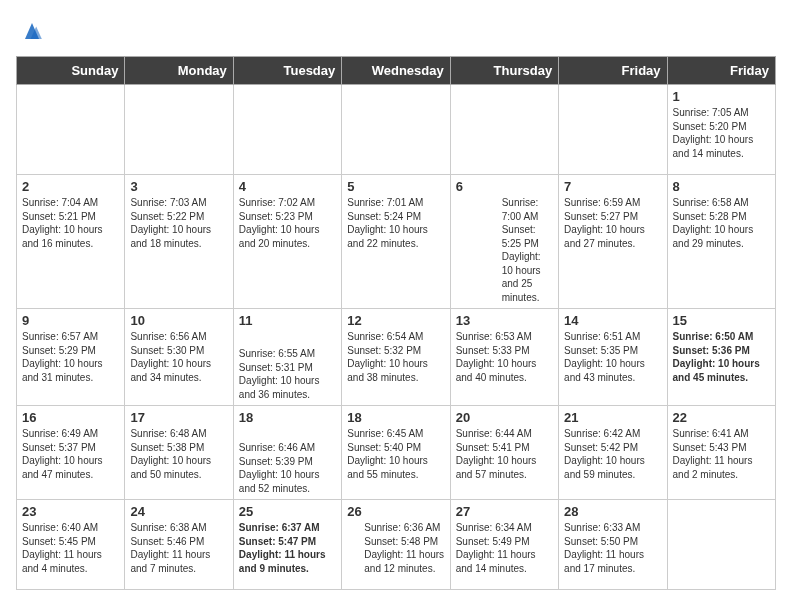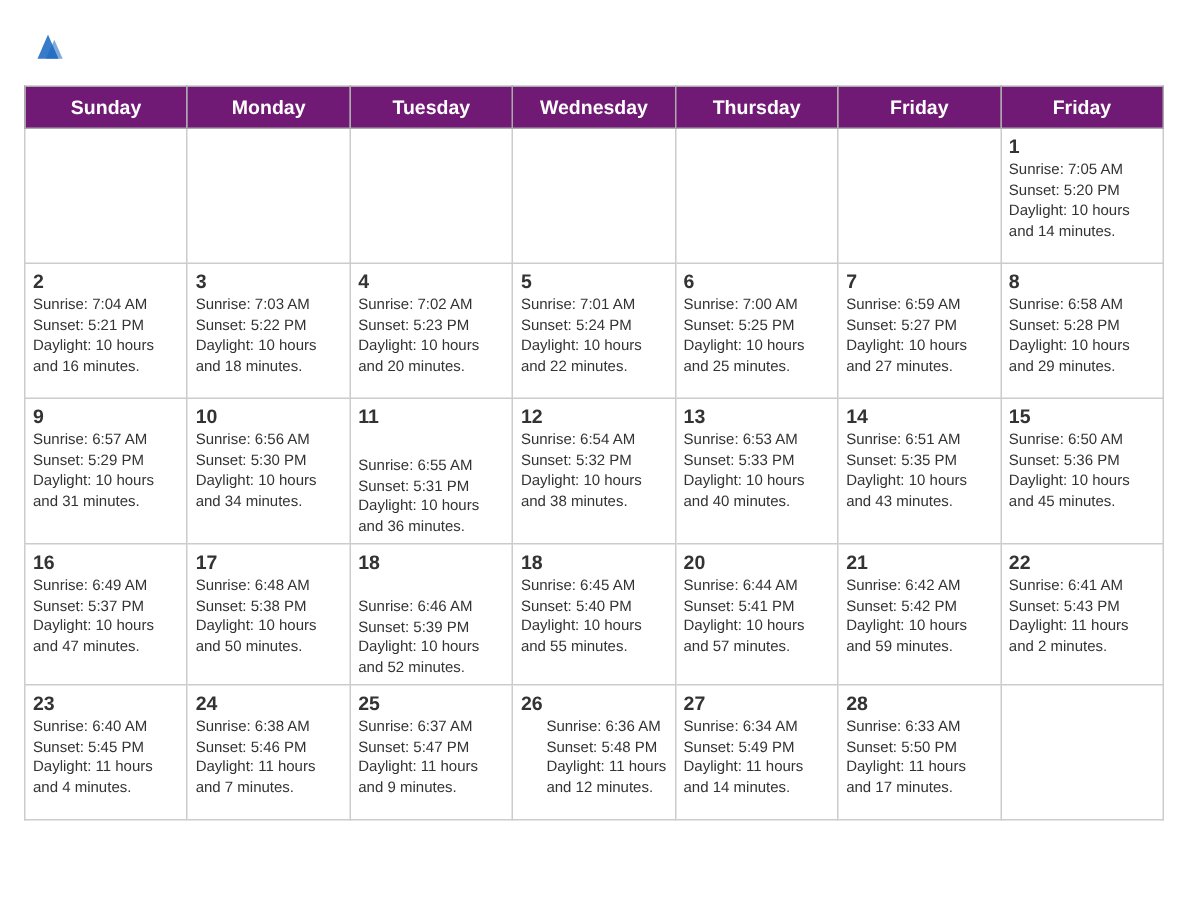--- a/index.html
+++ b/index.html
@@ -43,23 +43,23 @@
     .calendar-subtitle {
       font-size: 16px;
       color: #333;
     }
     .calendar-table {
       width: 100%;
       border-collapse: collapse;
       table-layout: fixed;
     }
     .calendar-table th {
-      background-color: #701a75;
+      background-color: #404040;
       color: #fff;
-      text-align: center;
+      text-align: right;
       padding: 6px 6px;
       font-size: 13px;
       border: 1px solid #aaa;
     }
     .calendar-table td {
       border: 1px solid #ccc;
       vertical-align: top;
       padding: 4px 5px;
       height: 90px;
       font-size: 10.5px;
@@ -153,21 +153,21 @@
         </td>
         <td>
           <div class="day-number">5</div>
           <div class="day-info" style="white-space: pre-line;">Sunrise: 7:01 AM
 Sunset: 5:24 PM
 Daylight: 10 hours
 and 22 minutes.</div>
         </td>
         <td>
           <div class="day-number">6</div>
-          <div class="day-info" style="white-space: pre-line;">Sunrise: 7:00 AM
+          <div class="day-info" style="white-space: pre-line; margin-left: 46px;">Sunrise: 7:00 AM
 Sunset: 5:25 PM
 Daylight: 10 hours
 and 25 minutes.</div>
         </td>
         <td>
           <div class="day-number">7</div>
           <div class="day-info" style="white-space: pre-line;">Sunrise: 6:59 AM
 Sunset: 5:27 PM
 Daylight: 10 hours
 and 27 minutes.</div>
@@ -218,21 +218,21 @@
         </td>
         <td>
           <div class="day-number">14</div>
           <div class="day-info" style="white-space: pre-line;">Sunrise: 6:51 AM
 Sunset: 5:35 PM
 Daylight: 10 hours
 and 43 minutes.</div>
         </td>
         <td>
           <div class="day-number">15</div>
-          <div class="day-info" style="white-space: pre-line;">Sunrise: 6:50 AM
+          <div class="day-info" style="white-space: pre-line; font-weight: bold;">Sunrise: 6:50 AM
 Sunset: 5:36 PM
 Daylight: 10 hours
 and 45 minutes.</div>
         </td>
       </tr>
       <tr>
         <td>
           <div class="day-number">16</div>
           <div class="day-info" style="white-space: pre-line;">Sunrise: 6:49 AM
 Sunset: 5:37 PM
@@ -292,21 +292,21 @@
         </td>
         <td>
           <div class="day-number">24</div>
           <div class="day-info" style="white-space: pre-line;">Sunrise: 6:38 AM
 Sunset: 5:46 PM
 Daylight: 11 hours
 and 7 minutes.</div>
         </td>
         <td>
           <div class="day-number">25</div>
-          <div class="day-info" style="white-space: pre-line;">Sunrise: 6:37 AM
+          <div class="day-info" style="white-space: pre-line; font-weight: bold;">Sunrise: 6:37 AM
 Sunset: 5:47 PM
 Daylight: 11 hours
 and 9 minutes.</div>
         </td>
         <td>
           <div class="day-number">26</div>
           <div class="day-info" style="white-space: pre-line; margin-left: 17px;">Sunrise: 6:36 AM
 Sunset: 5:48 PM
 Daylight: 11 hours
 and 12 minutes.</div>

